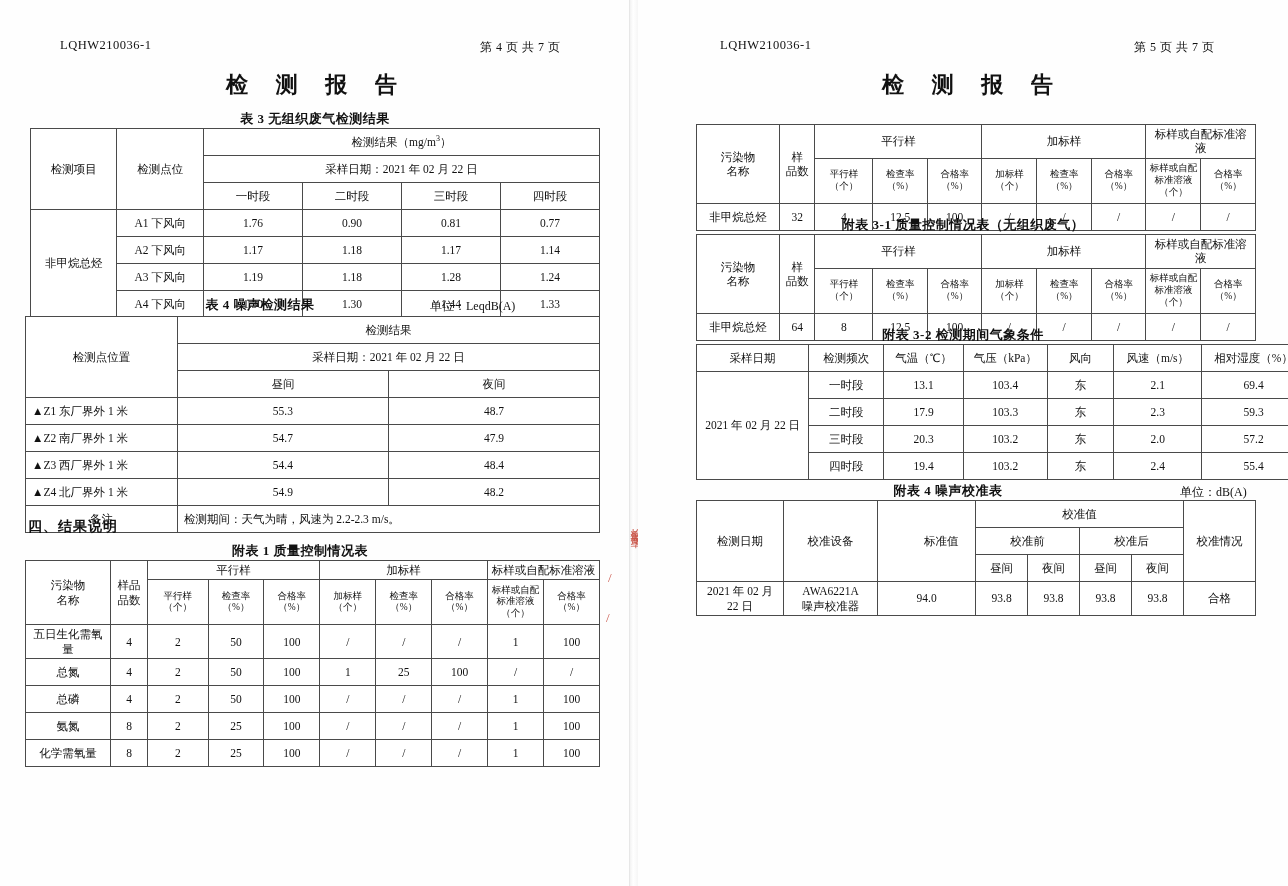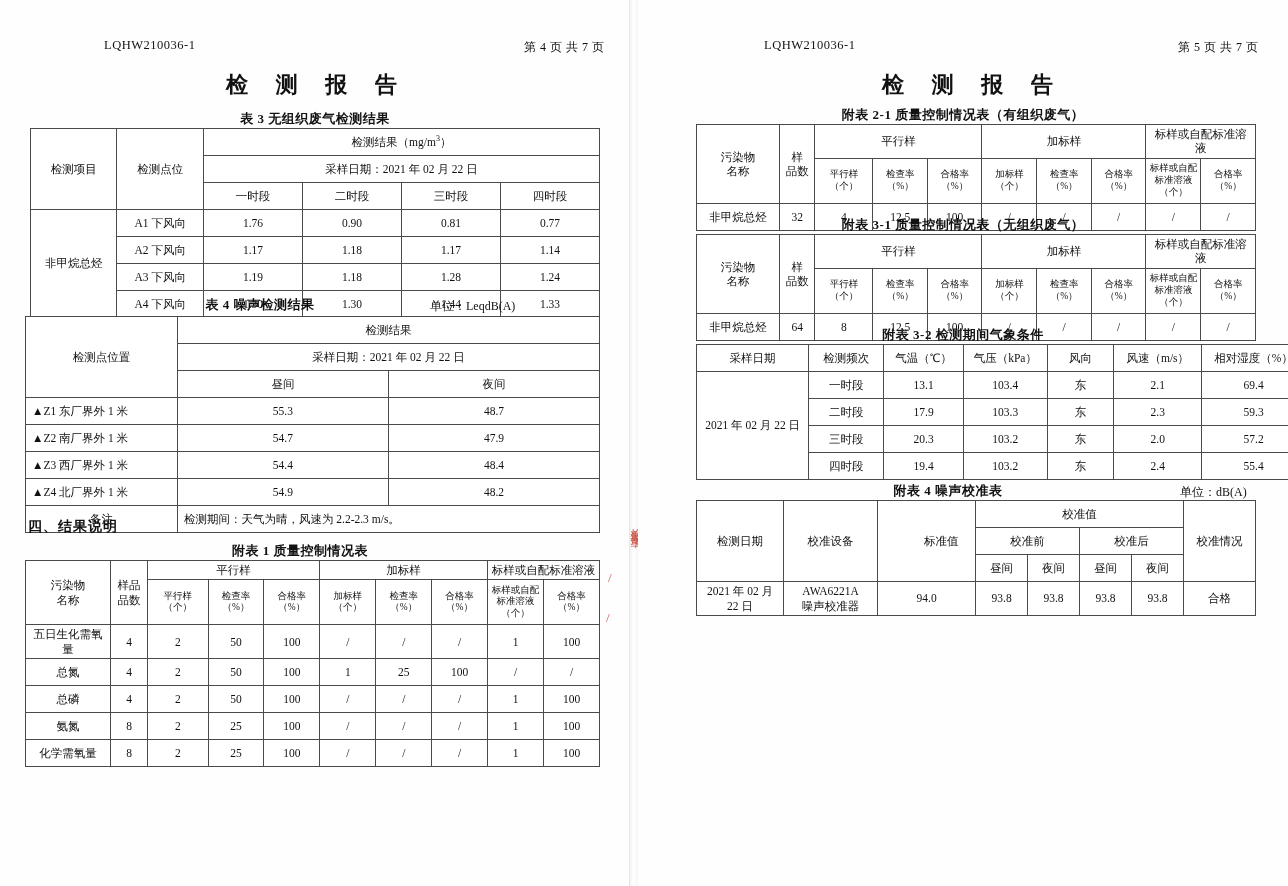--- a/index.html
+++ b/index.html
@@ -20,21 +20,20 @@
   #page-left{left:0;width:630px;box-shadow:inset -1px 0 0 #e7e7e7;}
   #page-right{left:638px;width:650px;}
   .sheet-edge{
     position:absolute;top:0;left:630px;width:8px;height:886px;
     background:linear-gradient(to right,#f2f2f2,#ffffff 40%,#f6f6f6);
   }
   .hdr{
     position:absolute;
     font-size:12.5px;
     letter-spacing:.5px;
-    margin-left:44px;
   }
   .doc-no{font-family:"Liberation Serif", serif;}
   .page-no{font-size:12px;}
   .title{
     position:absolute;
     font-size:22px;
     font-weight:bold;
     letter-spacing:10px;
     font-family:"DejaVu Serif", serif;
   }
@@ -292,21 +291,20 @@
   <div class="stamp2" style="left:606px;top:610px;">/</div>
 </div>
 
 <div class="page" id="page-right">
 
   <div class="hdr doc-no" style="left:82px;top:38px;">LQHW210036-1</div>
   <div class="hdr page-no" style="left:496px;top:39px;">第 5 页 共 7 页</div>
 
   <div class="title" style="left:244px;top:70px;">检 测 报 告</div>
 
-  <div class="tbl-title" style="left:0px;top:106px;width:650px;">附表 2-1 质量控制情况表（有组织废气）</div>
 
   <table style="left:58px;top:124px;width:560px;">
     <tbody>
         <tr>
       <td rowspan="2" style="width:96px;height:38px;">
         <div>污染物</div>
         <div>名称</div>
       </td>
       <td rowspan="2" style="width:34px;">
         <div>样</div>

